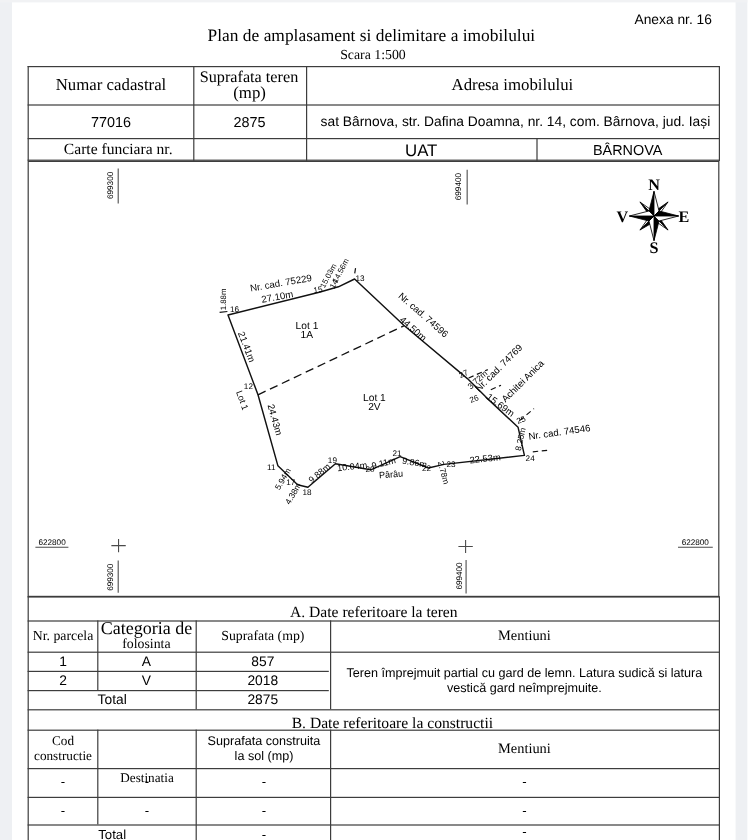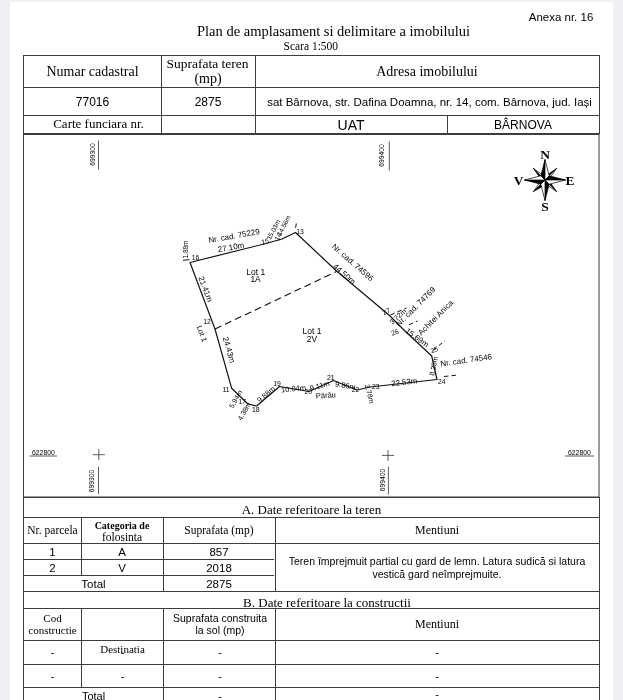--- a/index.html
+++ b/index.html
@@ -12,21 +12,21 @@
 .txt{position:absolute;white-space:nowrap;transform:translate(-50%,-50%);}
 </style>
 </head>
 <body>
 
 <div class="abs" style="left:0;top:0;width:10px;height:700px;background:#eef0f3;"></div>
 <div class="abs" style="left:613px;top:0;width:10px;height:700px;background:#eef0f3;"></div>
 <div class="abs" style="left:0;top:0;width:623px;height:2px;background:#f1f2f4;"></div>
 
 <div class="txt" style="left:561px;top:17px;font-size:11.5px;">Anexa nr. 16</div>
-<div class="txt ser" style="left:309.5px;top:31px;font-size:14.5px;margin-left:24px;">Plan de amplasament si delimitare a imobilului</div>
+<div class="txt ser" style="left:309.5px;top:31px;font-size:14.5px;">Plan de amplasament si delimitare a imobilului</div>
 <div class="txt ser" style="left:310.8px;top:46.3px;font-size:11.5px;">Scara 1:500</div>
 
 <div class="hl" style="left:23px;top:55px;width:577px;"></div>
 <div class="hl" style="left:23px;top:87px;width:577px;"></div>
 <div class="hl" style="left:23px;top:115px;width:577px;"></div>
 <div class="hl" style="left:23px;top:133px;width:577px;"></div>
 <div class="vl" style="left:23px;top:55px;height:79px;"></div>
 <div class="vl" style="left:599px;top:55px;height:79px;"></div>
 <div class="vl" style="left:161px;top:55px;height:79px;"></div>
 <div class="vl" style="left:255px;top:55px;height:79px;"></div>
@@ -176,21 +176,21 @@
 <div class="hl" style="left:23px;top:559px;width:251px;"></div>
 <div class="hl" style="left:23px;top:575px;width:251px;"></div>
 <div class="hl" style="left:23px;top:591px;width:577px;"></div>
 <div class="vl" style="left:23px;top:497px;height:94px;"></div>
 <div class="vl" style="left:599px;top:497px;height:94px;"></div>
 <div class="vl" style="left:81px;top:517px;height:58px;"></div>
 <div class="vl" style="left:163px;top:517px;height:74px;"></div>
 <div class="vl" style="left:275px;top:517px;height:74px;"></div>
 <div class="txt ser" style="left:311.5px;top:510px;font-size:13px;">A. Date referitoare la teren</div>
 <div class="txt ser" style="left:52.5px;top:530px;font-size:11.5px;">Nr. parcela</div>
-<div class="txt ser" style="left:122px;top:525px;font-size:10px;font-weight:bold;">Categoria de</div>
+<div class="txt ser" style="left:122px;top:525px;font-size:15px;">Categoria de</div>
 <div class="txt ser" style="left:122px;top:536.5px;font-size:11.5px;">folosinta</div>
 <div class="txt ser" style="left:219px;top:530px;font-size:11.5px;">Suprafata (mp)</div>
 <div class="txt ser" style="left:437px;top:530px;font-size:12px;">Mentiuni</div>
 <div class="txt" style="left:52.5px;top:551.5px;font-size:11.5px;">1</div>
 <div class="txt" style="left:122px;top:551.5px;font-size:11.5px;">A</div>
 <div class="txt" style="left:219px;top:551.5px;font-size:11.5px;">857</div>
 <div class="txt" style="left:52.5px;top:567.5px;font-size:11.5px;">2</div>
 <div class="txt" style="left:122px;top:567.5px;font-size:11.5px;">V</div>
 <div class="txt" style="left:219px;top:567.5px;font-size:11.5px;">2018</div>
 <div class="txt" style="left:93.5px;top:583.5px;font-size:11.5px;">Total</div>

